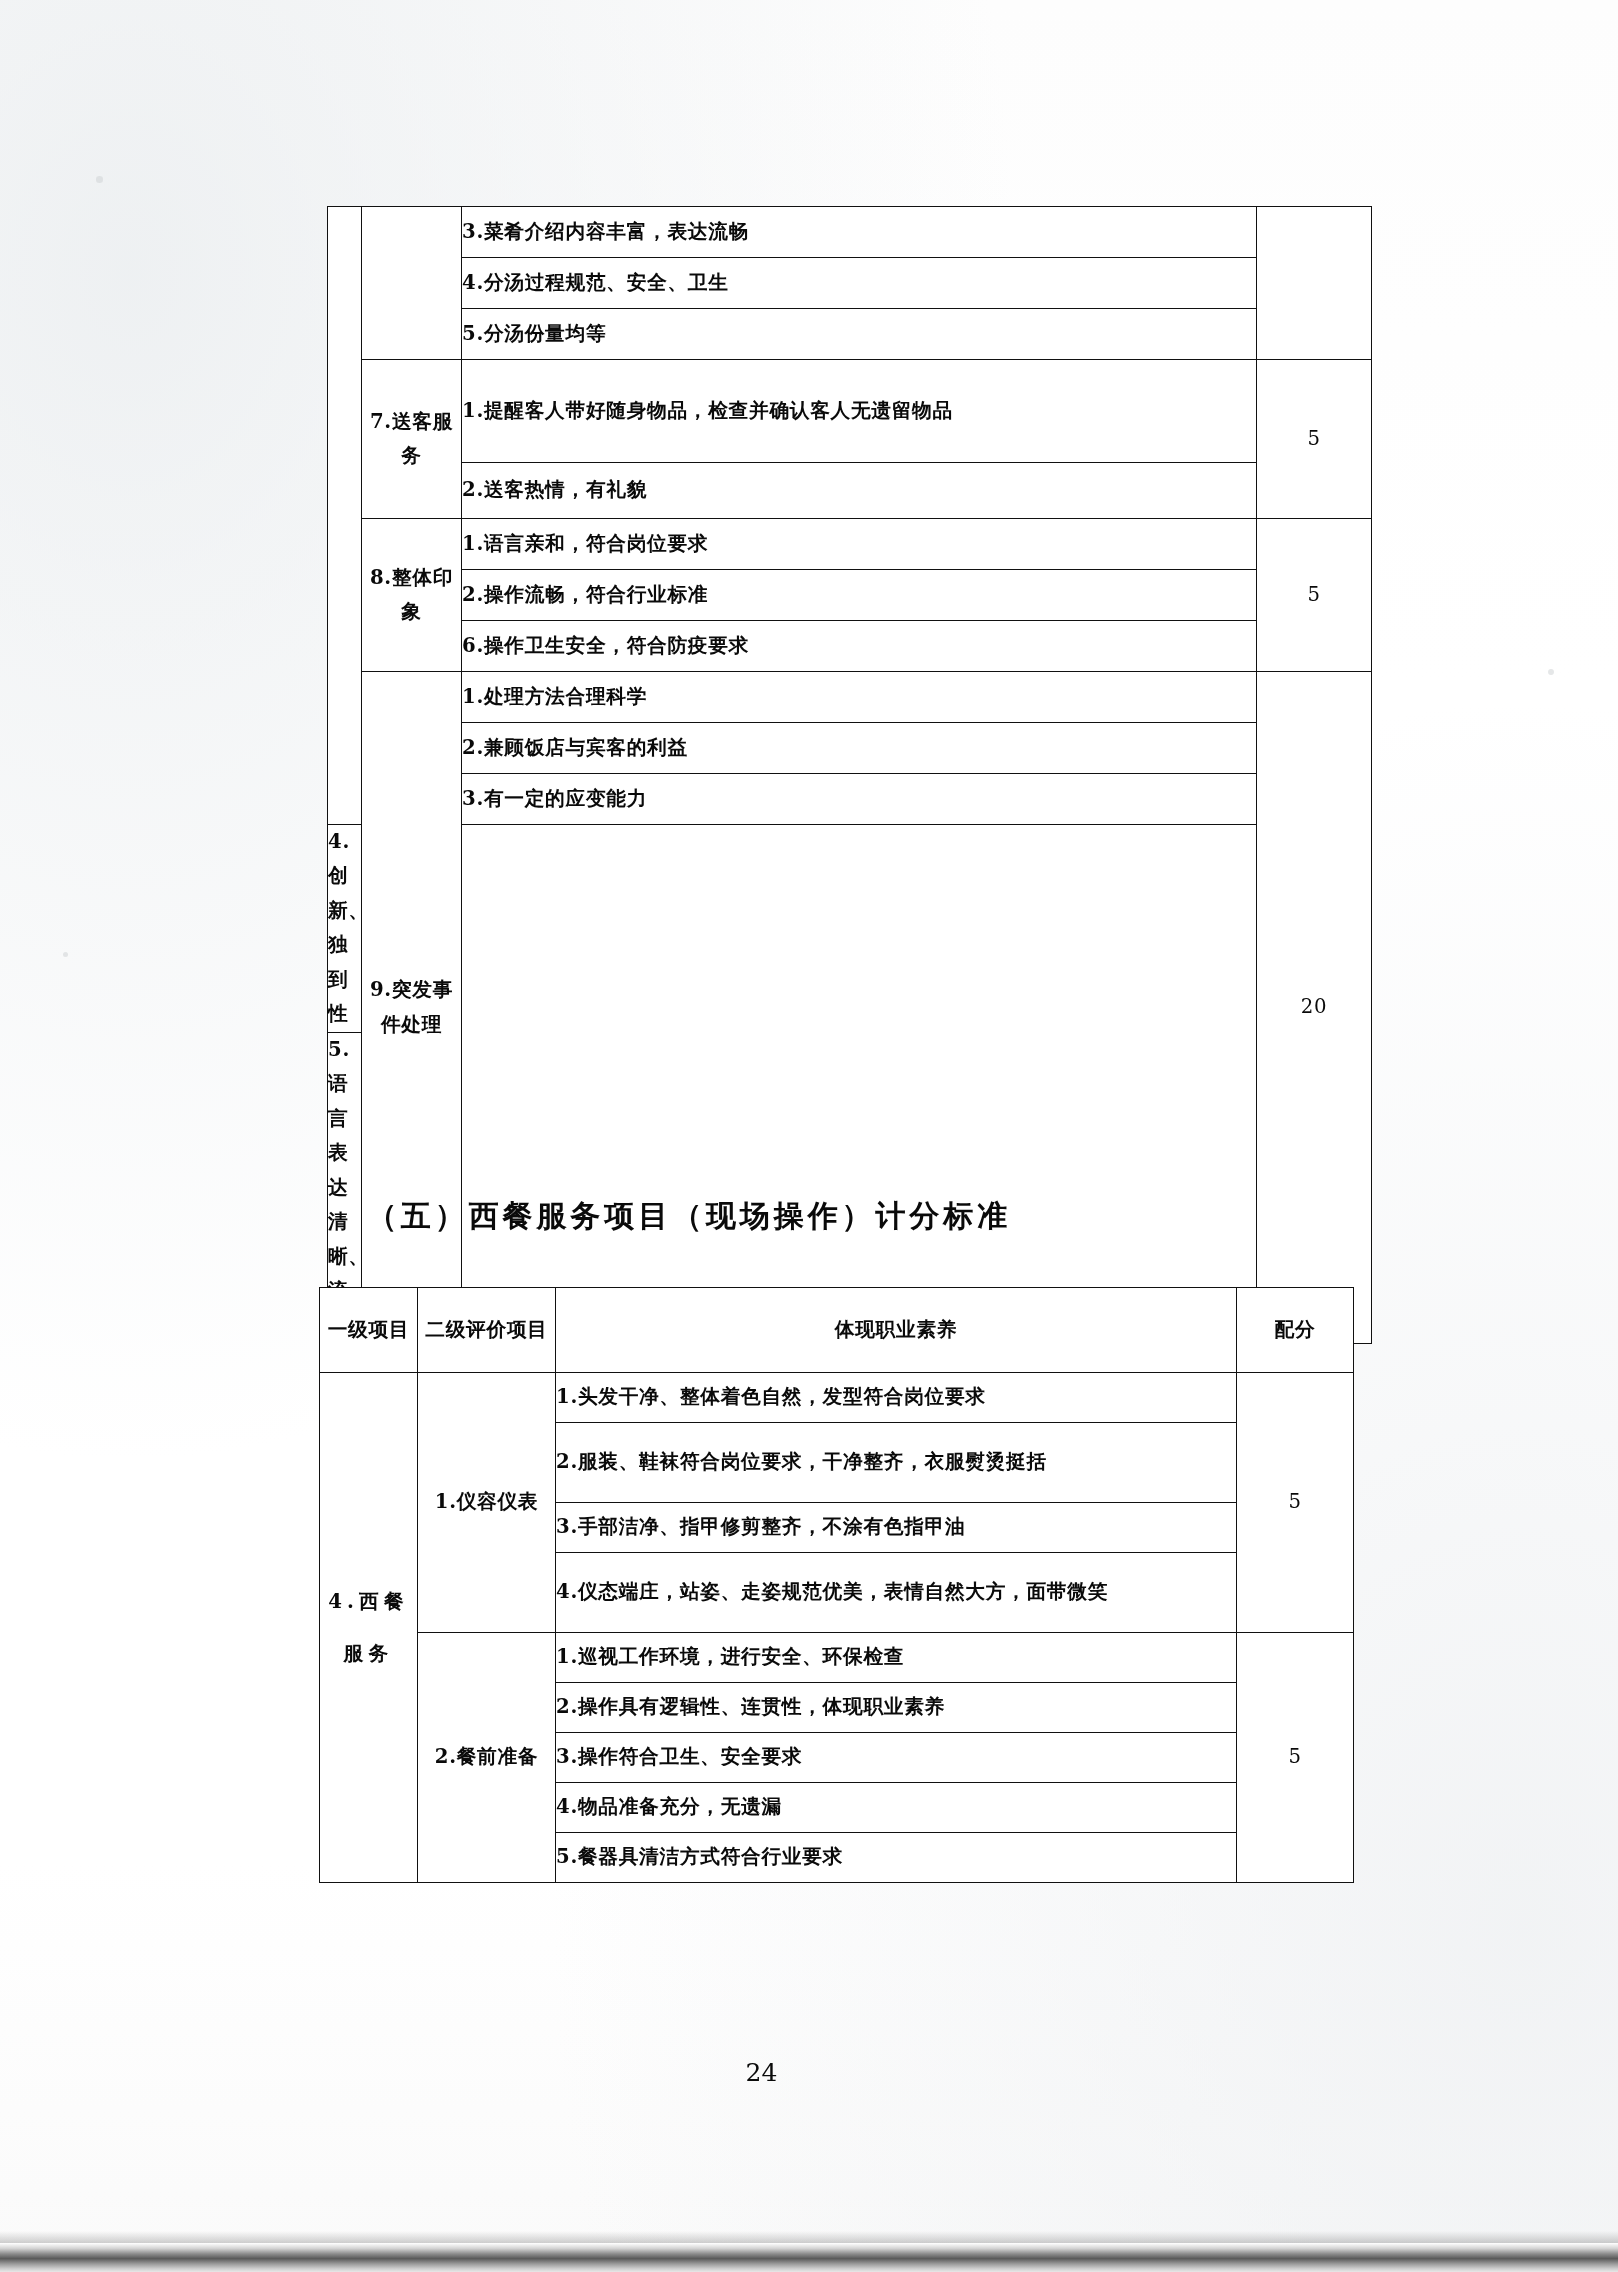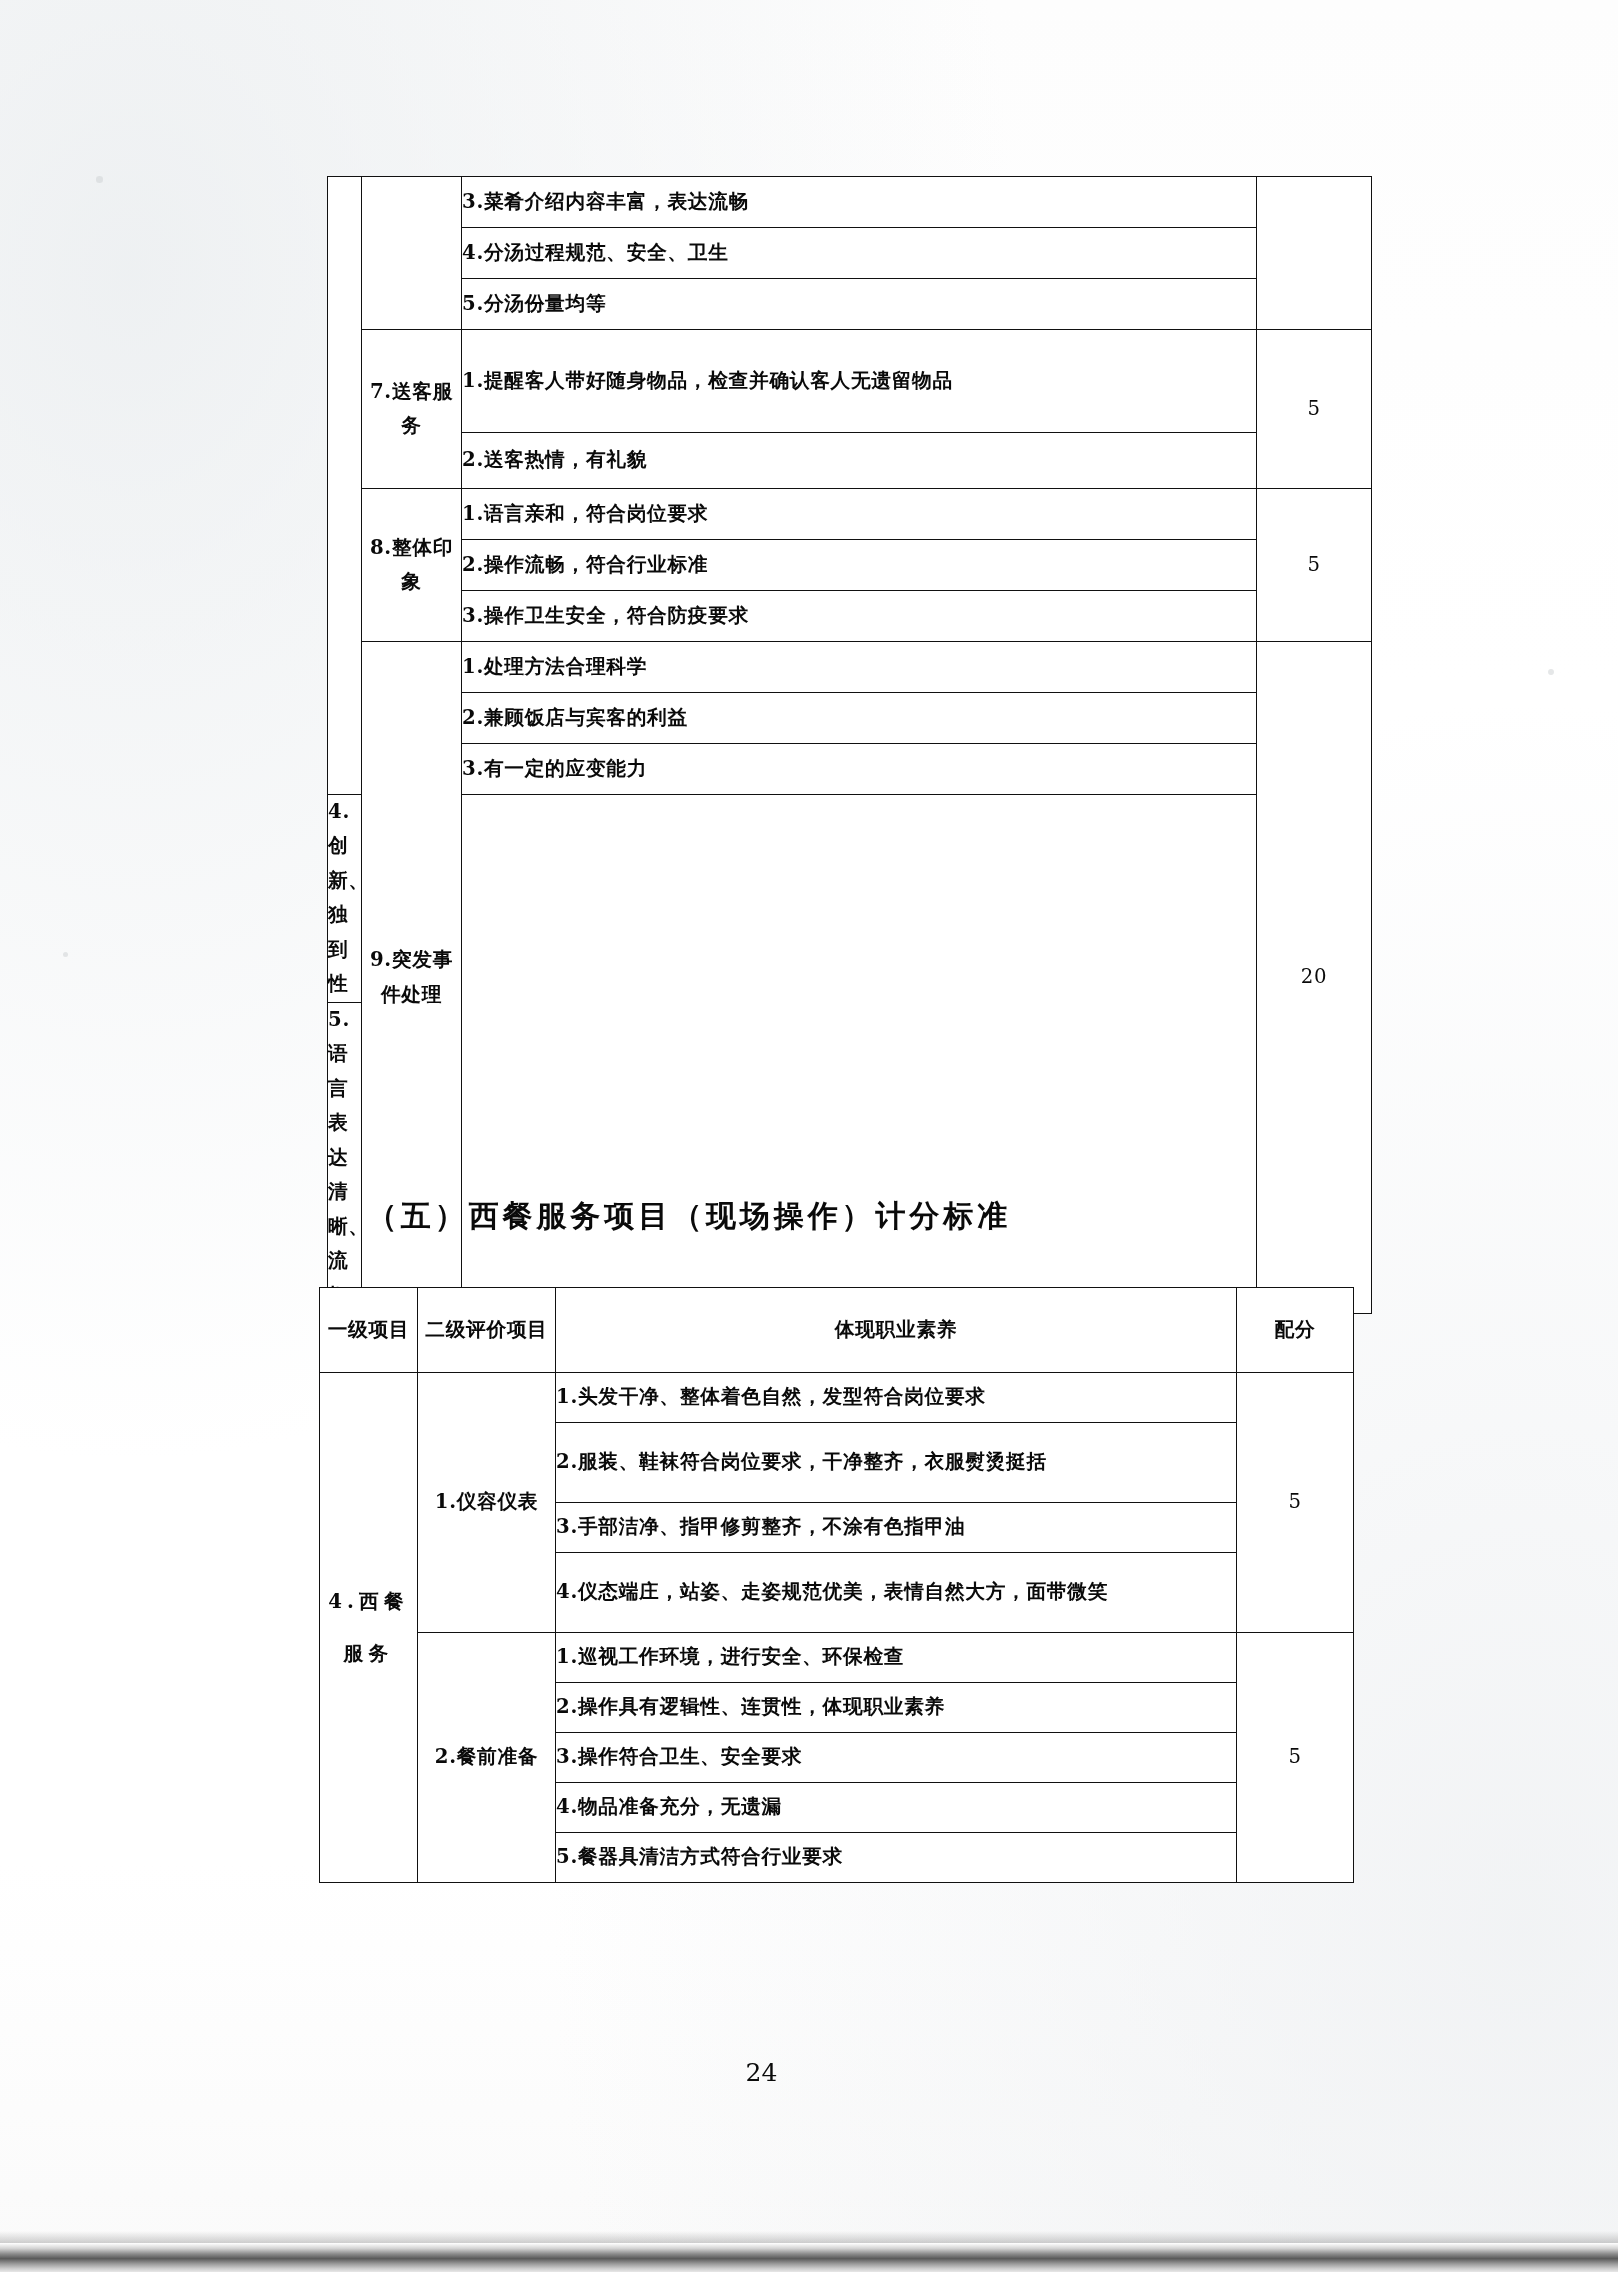--- a/index.html
+++ b/index.html
@@ -141,21 +141,21 @@
     opacity: .55;
   }
 </style>
 </head>
 <body>
 
 <div class="scan-surface"></div>
 
 <div class="page">
 
-  <table class="doc-table" style="left:327px; top:176px; width:1044px;">
+  <table class="doc-table" style="left:327px; top:206px; width:1044px;">
     <colgroup>
       <col style="width:34px">
       <col style="width:100px">
       <col style="width:795px">
       <col style="width:115px">
     </colgroup>
     <tbody>
 
       <tr>
         <td class="blank-cell" rowspan="11"></td>
@@ -185,21 +185,21 @@
         <td class="cell-label" rowspan="3">
           <span class="stack-label">8.整体印象</span>
         </td>
         <td class="cell-text" style="height:50px;">1.语言亲和，符合岗位要求</td>
         <td class="cell-score" rowspan="3">5</td>
       </tr>
       <tr>
         <td class="cell-text" style="height:50px;">2.操作流畅，符合行业标准</td>
       </tr>
       <tr>
-        <td class="cell-text" style="height:50px;">3.操作卫生安全，符合防疫要求</td>
+        <td class="cell-text" style="height:50px;">6.操作卫生安全，符合防疫要求</td>
       </tr>
 
       <tr>
         <td class="cell-label" rowspan="5">
           <span class="stack-label">9.突发事件处理</span>
         </td>
         <td class="cell-text" style="height:50px;">1.处理方法合理科学</td>
         <td class="cell-score" rowspan="5">20</td>
       </tr>
       <tr>

